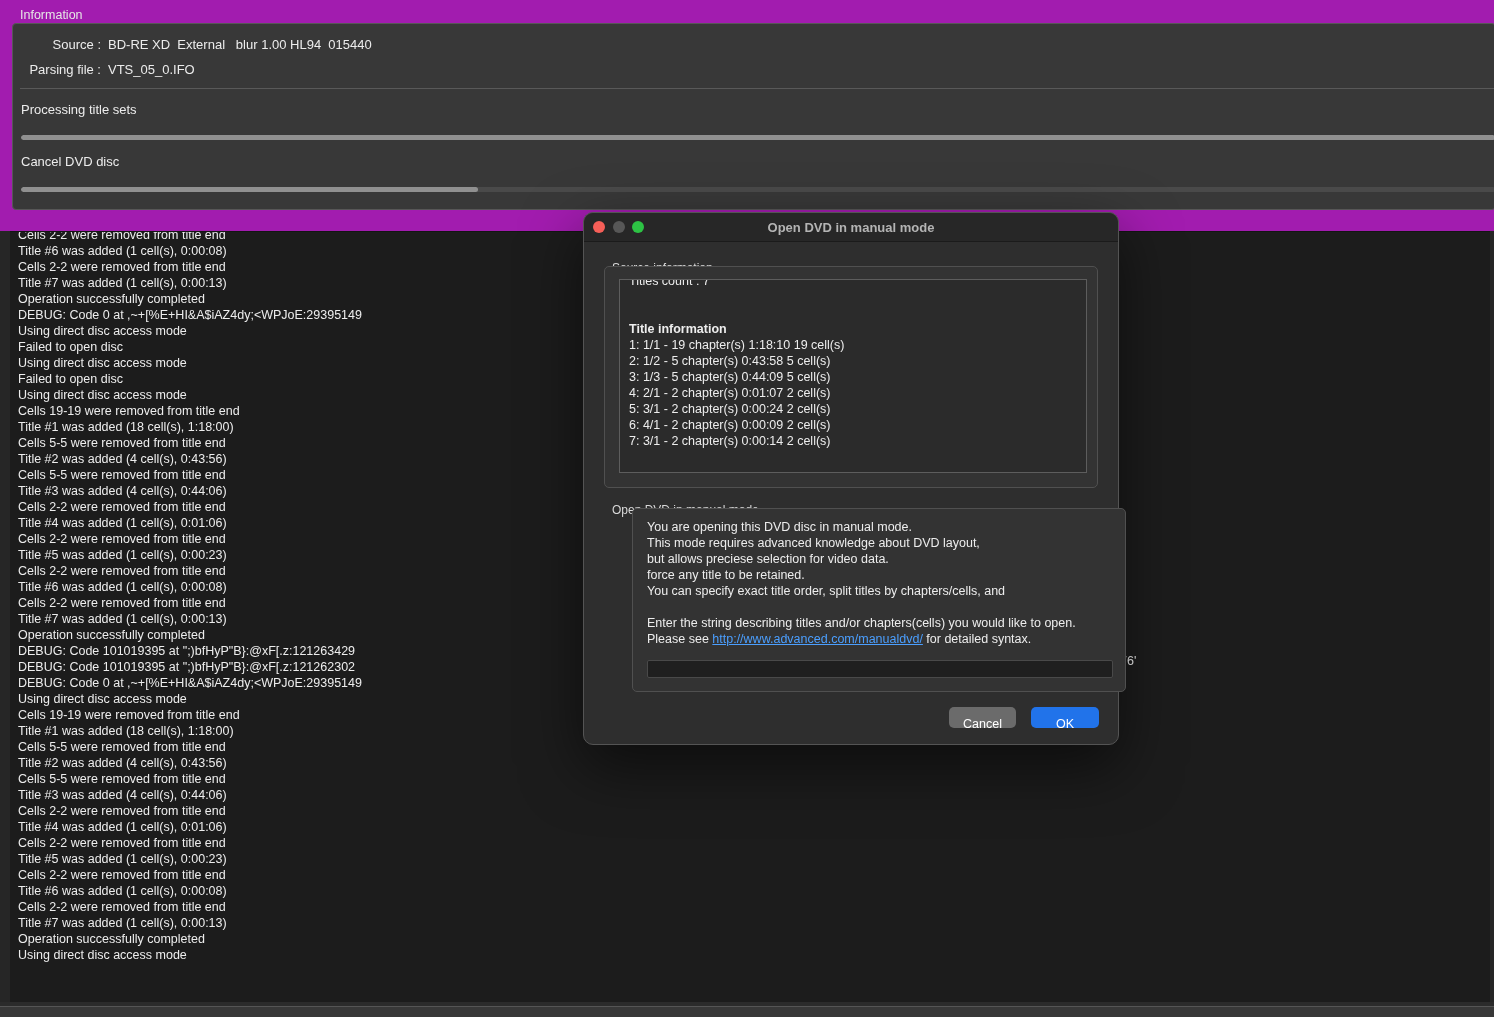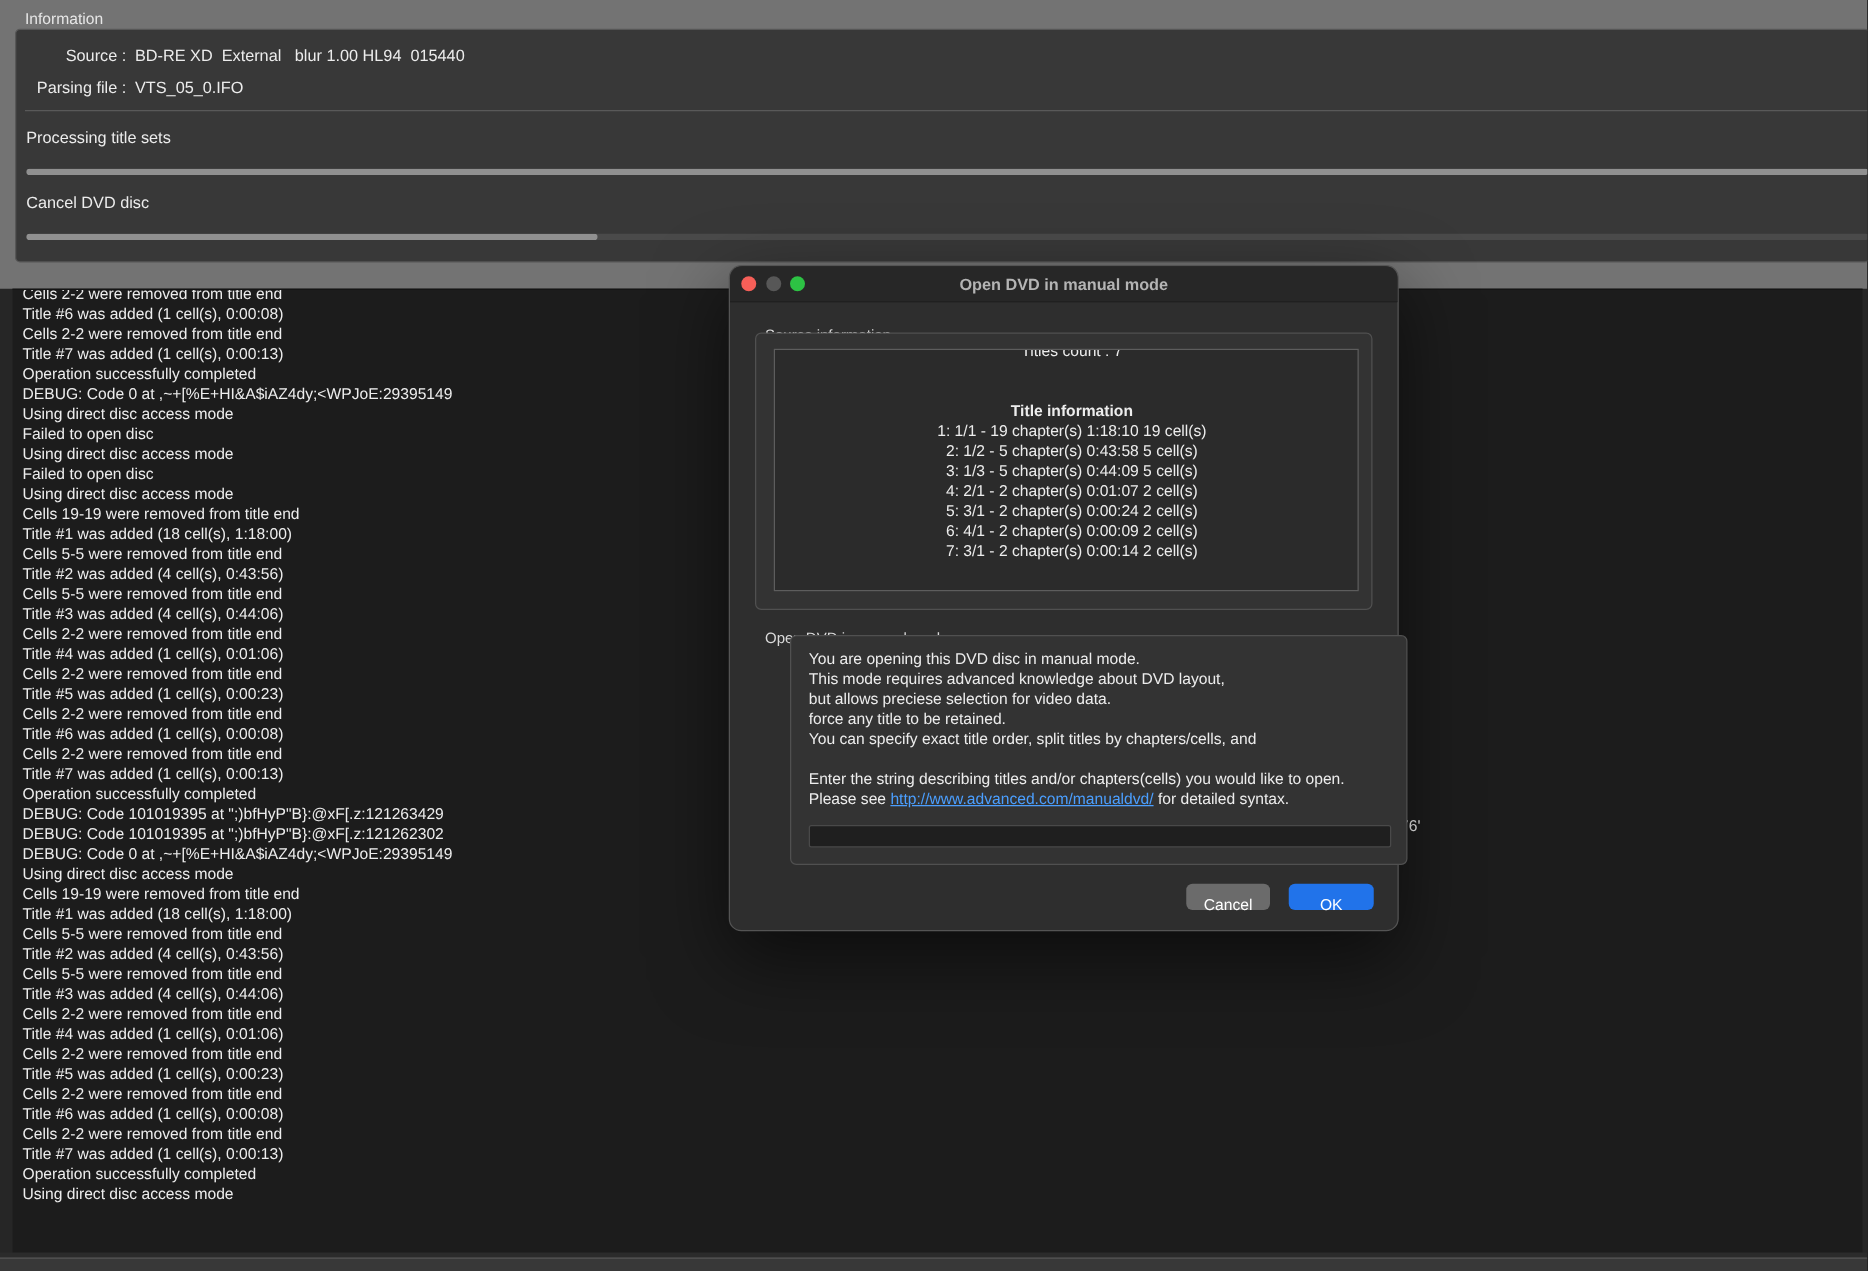--- a/index.html
+++ b/index.html
@@ -1,19 +1,19 @@
 <!DOCTYPE html>
 <html style="--accent_blue: #2173ea; --link_blue: #4b9fff; --traffic_red: #f65f58; --traffic_gray: #575757; --traffic_green: #2dc244; --progress_fill: #909090; --progress_track: #4a4a4a;"><head>
 <meta charset="utf-8">
 <style>
   html,body{margin:0;padding:0;background:#262626;font-family:"Liberation Sans","DejaVu Sans",sans-serif;}
   .screen{position:relative;width:1494px;height:1017px;overflow:hidden;background:#262626;}
 
   
-  .info-panel{position:absolute;left:0;top:0;width:1494px;height:231px;background:#737373;}
+  .info-panel{position:absolute;left:0;top:0;width:1494px;height:231px;background:#a21caf;}
   .info-group-label{position:absolute;left:20px;top:8px;font-size:12.5px;color:#e6e6e6;}
   .info-box{position:absolute;left:12px;top:23px;right:-2px;bottom:21px;background:#383838;border:1px solid #575757;border-radius:4px;}
   .info-row-lbl{position:absolute;left:4px;width:84px;text-align:right;font-size:13px;color:#ececec;white-space:pre;}
   .info-row-val{position:absolute;left:95px;font-size:13px;color:#ececec;white-space:pre;}
   .row1{top:13px}.row2{top:38px}
   .info-sep{position:absolute;left:7px;right:0;top:64px;height:1px;background:#595959;}
   .task-lbl{position:absolute;left:8px;font-size:13px;color:#ececec;}
   .t1{top:78px}.t2{top:130px}
   .pbar{position:absolute;left:8px;right:0;height:5px;border-radius:3px;background:var(--progress_track);overflow:hidden;}
   .b1{top:111px}.b2{top:163px}
@@ -35,21 +35,21 @@
   .tl{position:absolute;top:8px;width:12px;height:12px;border-radius:50%;}
   .tl-red{left:9px;background:var(--traffic_red);}
   .tl-gray{left:29px;background:var(--traffic_gray);}
   .tl-green{left:48px;background:var(--traffic_green);}
   .dlg-title{position:absolute;left:0;right:0;top:7px;text-align:center;font-weight:bold;font-size:13px;color:#b4b4b4;}
 
   .grp-label{position:absolute;font-size:12px;color:#d9d9d9;margin-top:10px;}
   .src-label{left:28px;top:38px;}
   .man-label{left:28px;top:280px;}
   .gbox{position:absolute;left:20px;width:492px;border:1px solid #505050;border-radius:5px;background:#333333;}
-  .src-box{top:53px;height:220px;text-align:center;}
+  .src-box{top:53px;height:220px;}
   .man-box{top:295px;height:182px;margin-left:28px;}
 
   .ta{position:absolute;left:14px;top:12px;width:466px;height:192px;background:#2b2b2b;border:1px solid #5d5d5d;overflow:hidden;}
   .ta-inner{margin:-7px 0 0 9px;}
   .ta-line{min-height:16px;line-height:16px;font-size:12.5px;color:#ededed;white-space:pre;}
   .ta-head{font-weight:bold;}
   .ta-spacer{height:16px;}
 
   .man-text{position:absolute;left:14px;top:10px;right:10px;}
   .man-line{min-height:16px;line-height:16px;font-size:12.5px;color:#ededed;white-space:pre;}

